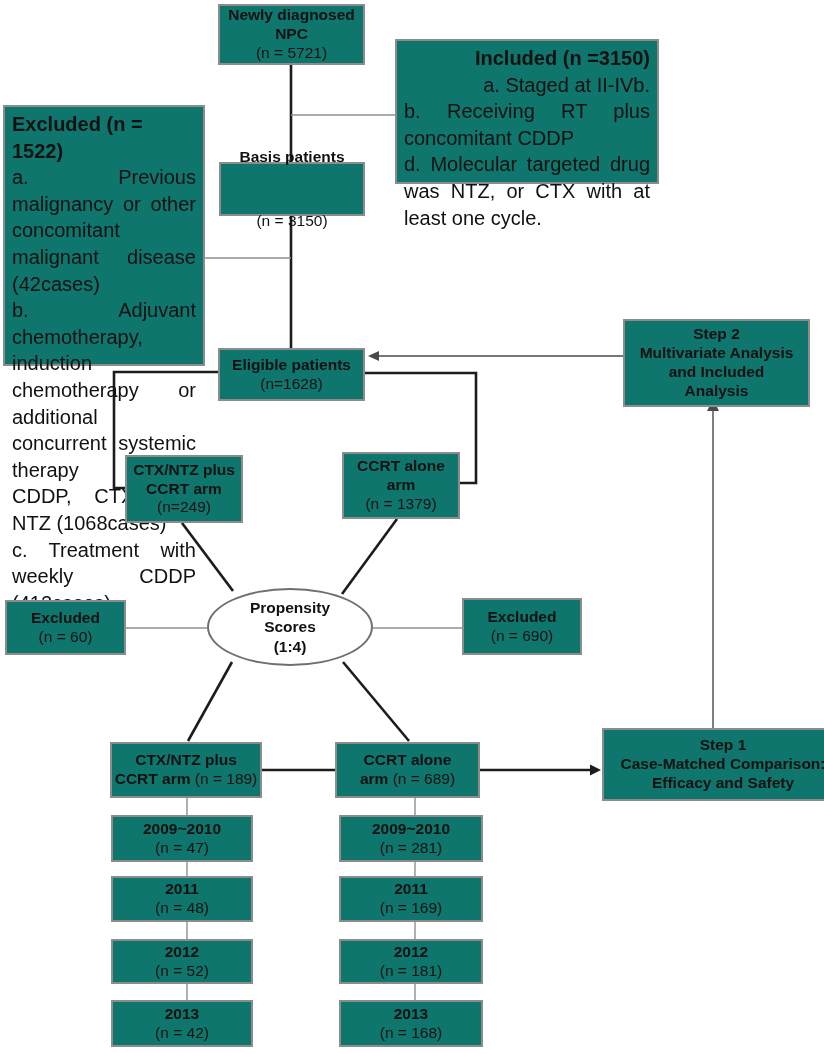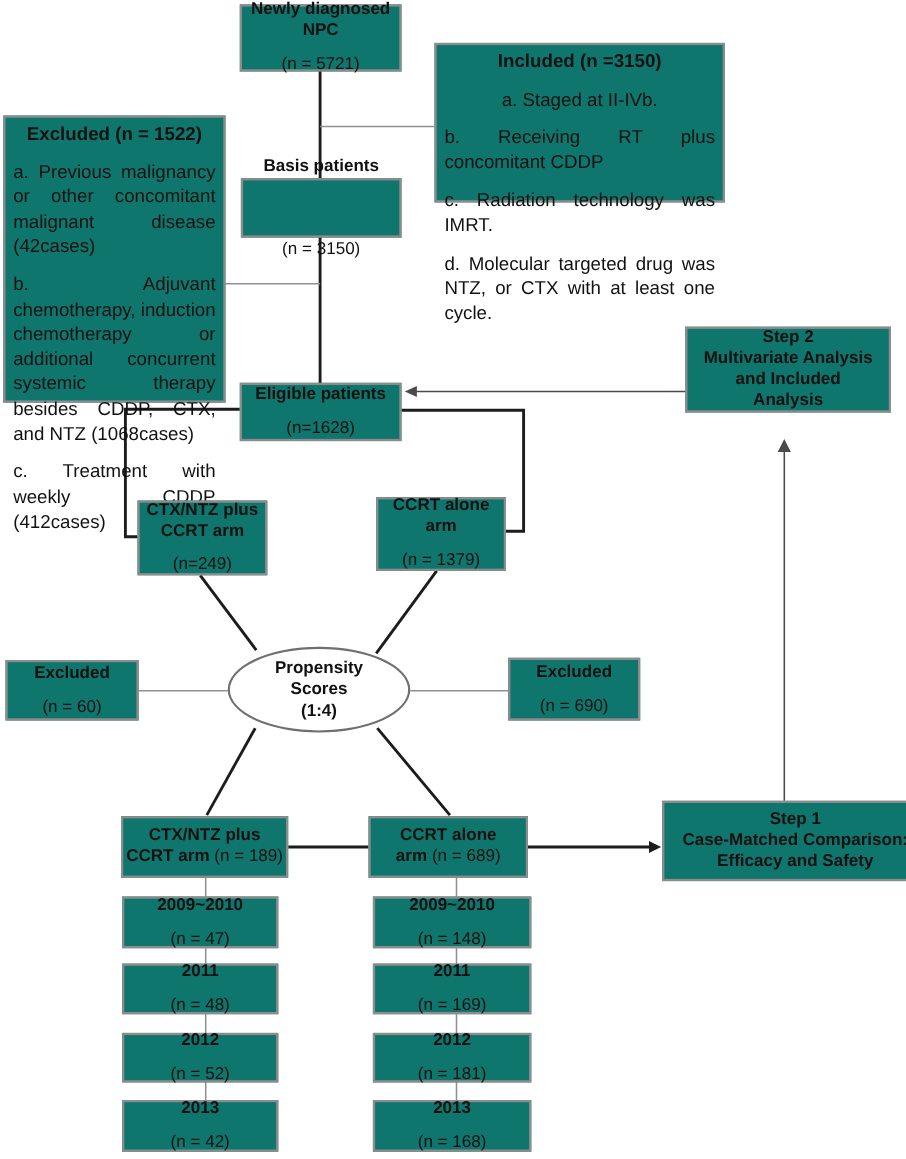--- a/index.html
+++ b/index.html
@@ -17,27 +17,27 @@
     box-sizing:border-box;
     background:#0f766e;
     border:2px solid #8c8c8c;
     display:flex;flex-direction:column;
     align-items:center;justify-content:center;
     text-align:center;
     font-size:15.5px;line-height:1.22;
     padding:2px 4px;
   }
   .textbox{
-    align-items:center;justify-content:flex-start;
+    align-items:flex-end;justify-content:flex-start;
     text-align:left;padding:4px 7px 4px 7px;
-    font-size:17px;line-height:1.33;
+    font-size:20px;line-height:1.33;
   }
   .textbox .item{text-align:justify;}
   .b{font-weight:bold;}
-  .r{font-weight:normal;margin-top:12px;}
+  .r{font-weight:normal;}
   .ellipse{
     position:absolute;box-sizing:border-box;
     background:#ffffff;border:2px solid #6f6f6f;border-radius:50%;
     display:flex;flex-direction:column;align-items:center;justify-content:center;
     text-align:right;font-size:15.5px;line-height:1.25;
   }
   .inline-line{white-space:nowrap;}
 </style>
 </head>
 <body>
@@ -85,42 +85,41 @@
   <div class="box" style="left:218px;top:4px;width:147px;height:61px;">
     <div class="b">Newly diagnosed</div>
     <div class="b">NPC</div>
     <div class="r">(n = 5721)</div>
   </div>
 
   <div class="box textbox" style="left:395px;top:39px;width:264px;height:145px;">
     <div class="b">Included (n =3150)</div>
     <div class="r item">a. Staged at II-IVb.</div>
     <div class="r item">b. Receiving RT plus concomitant CDDP</div>
-    <div class="r item">c. Radiation technology was IMRT.</div>
     <div class="r item">d. Molecular targeted drug was NTZ, or CTX with at least one cycle.</div>
   </div>
 
   <div class="box textbox" style="left:3px;top:105px;width:202px;height:261px;">
     <div class="b">Excluded (n = 1522)</div>
     <div class="r item">a. Previous malignancy or other concomitant malignant disease (42cases)</div>
     <div class="r item">b. Adjuvant chemotherapy, induction chemotherapy or additional concurrent systemic therapy besides CDDP, CTX, and NTZ (1068cases)</div>
     <div class="r item">c. Treatment with weekly CDDP (412cases)</div>
   </div>
 
   <div class="box" style="left:219px;top:162px;width:146px;height:54px;gap:45px;">
     <div class="b">Basis patients</div>
     <div class="r">(n = 3150)</div>
   </div>
 
   <div class="box" style="left:218px;top:348px;width:147px;height:53px;">
     <div class="b">Eligible patients</div>
     <div class="r">(n=1628)</div>
   </div>
 
-  <div class="box" style="left:623px;top:297px;width:187px;height:78px;">
+  <div class="box" style="left:623px;top:319px;width:187px;height:88px;">
     <div class="b">Step 2</div>
     <div class="b">Multivariate Analysis</div>
     <div class="b">and  Included</div>
     <div class="b">Analysis</div>
   </div>
 
   <div class="box" style="left:125px;top:455px;width:118px;height:68px;">
     <div class="b">CTX/NTZ plus</div>
     <div class="b">CCRT arm</div>
     <div class="r">(n=249)</div>
@@ -176,21 +175,21 @@
     <div class="b">2012</div>
     <div class="r">(n = 52)</div>
   </div>
   <div class="box" style="left:111px;top:1000px;width:142px;height:47px;">
     <div class="b">2013</div>
     <div class="r">(n = 42)</div>
   </div>
 
   <div class="box" style="left:339px;top:815px;width:144px;height:47px;">
     <div class="b">2009~2010</div>
-    <div class="r">(n = 148)</div>
+    <div class="r">(n = 281)</div>
   </div>
   <div class="box" style="left:339px;top:876px;width:144px;height:46px;">
     <div class="b">2011</div>
     <div class="r">(n = 169)</div>
   </div>
   <div class="box" style="left:339px;top:939px;width:144px;height:45px;">
     <div class="b">2012</div>
     <div class="r">(n = 181)</div>
   </div>
   <div class="box" style="left:339px;top:1000px;width:144px;height:47px;">

